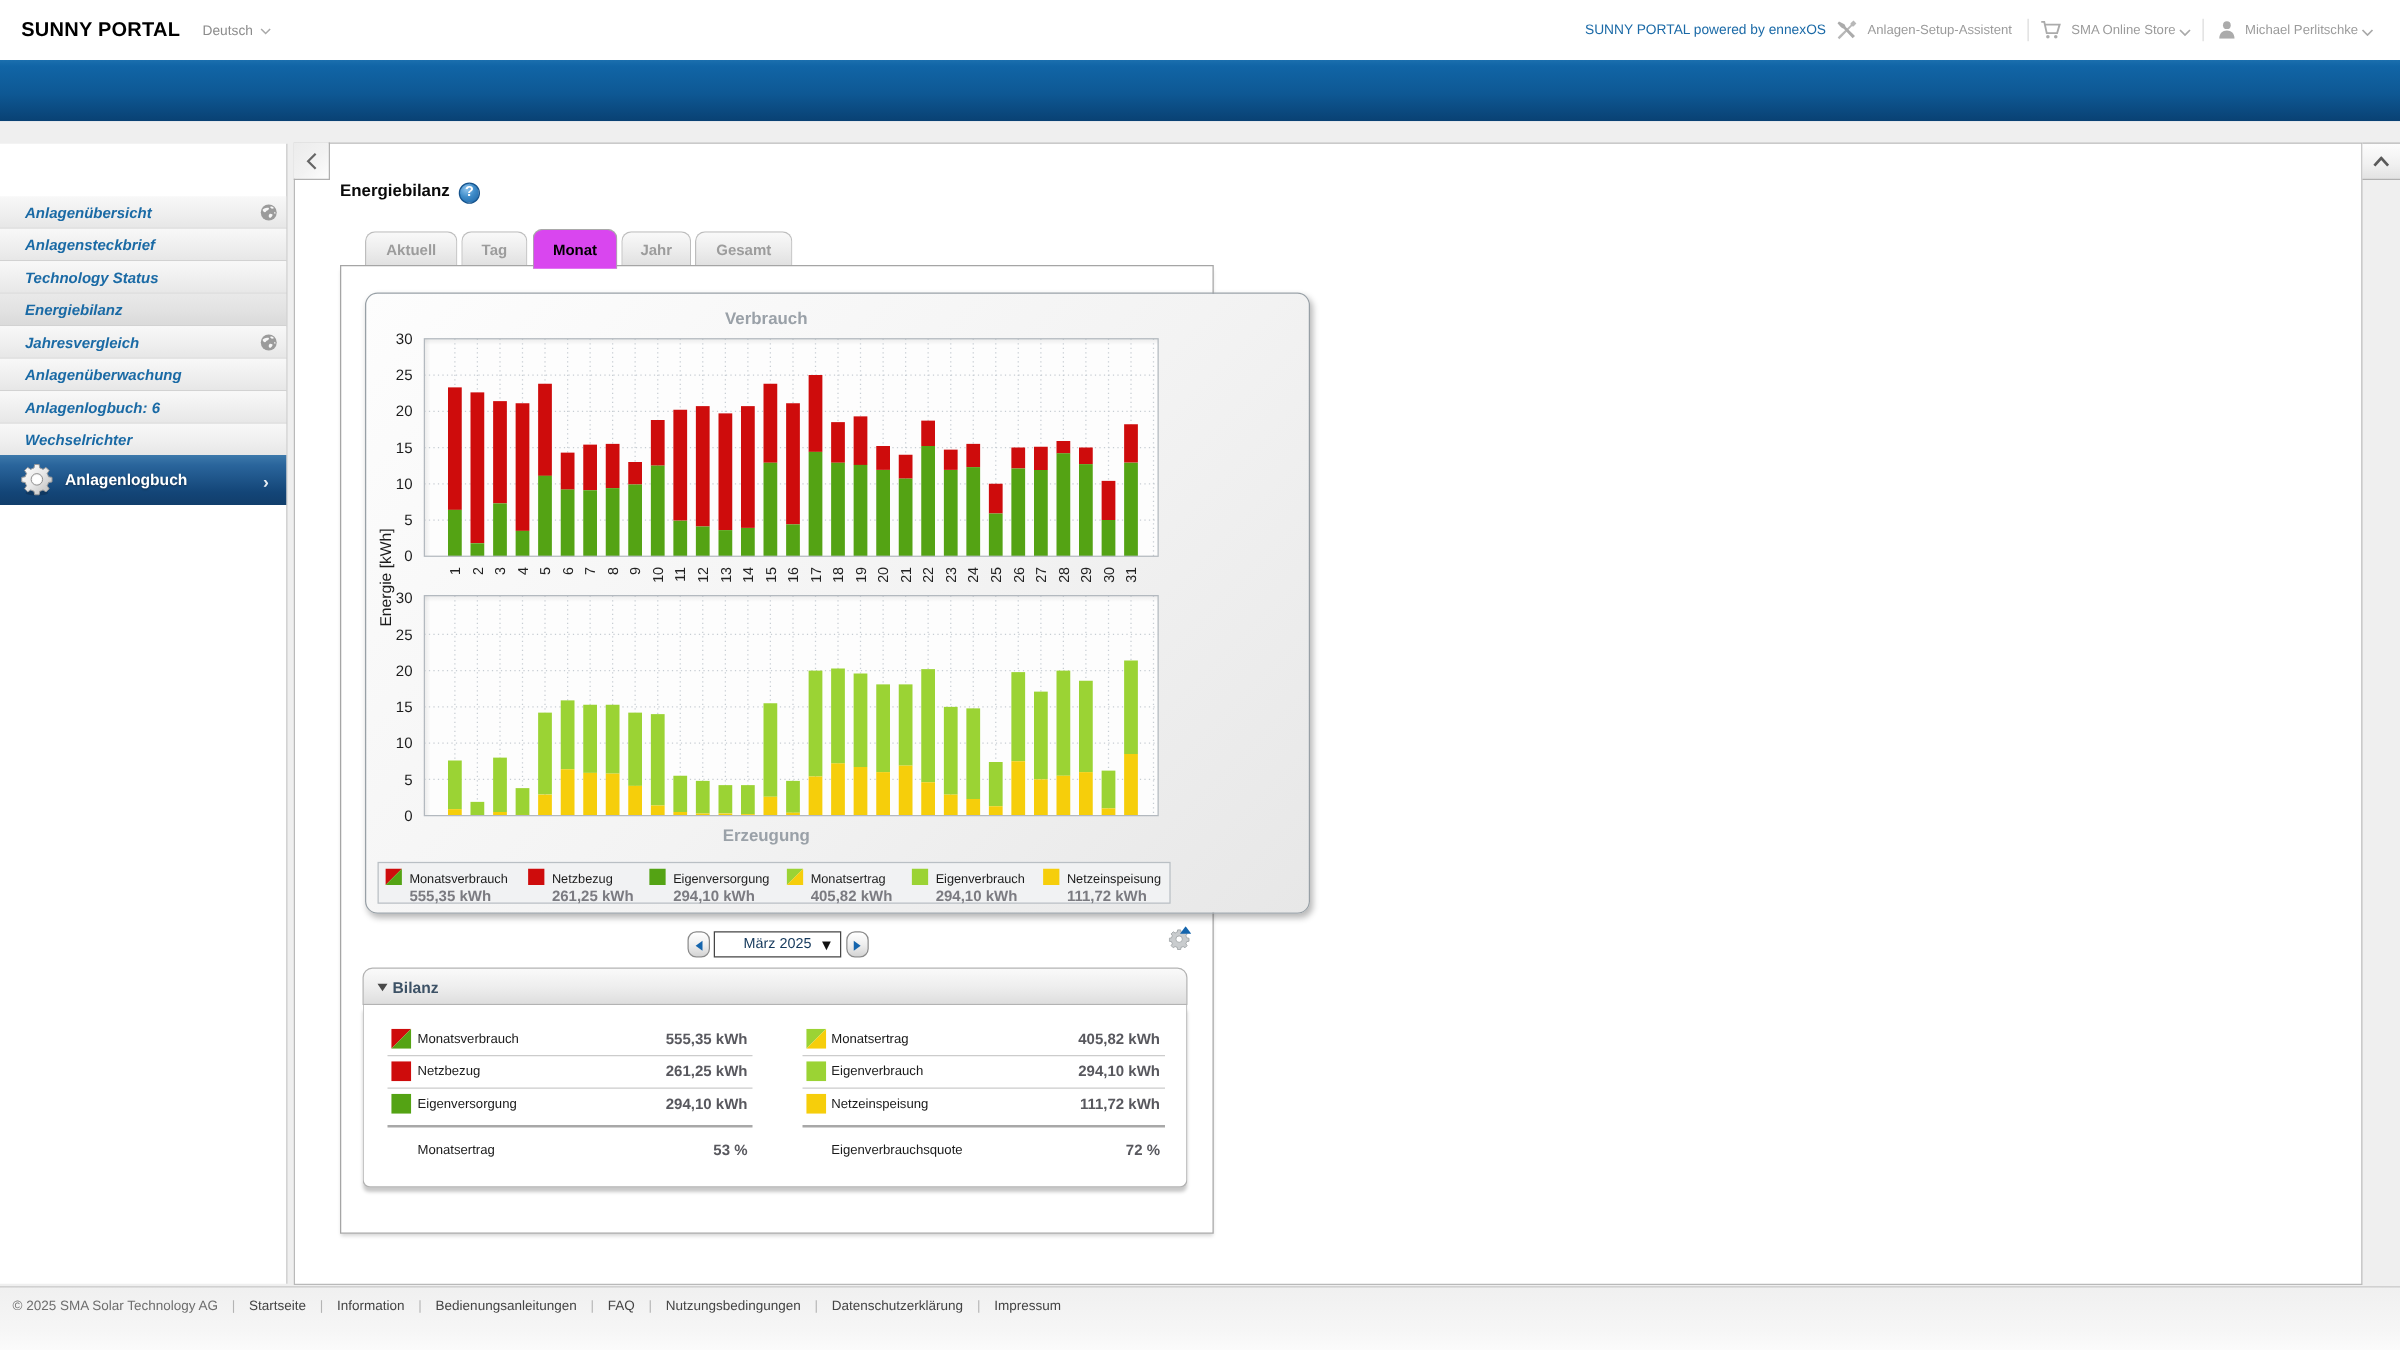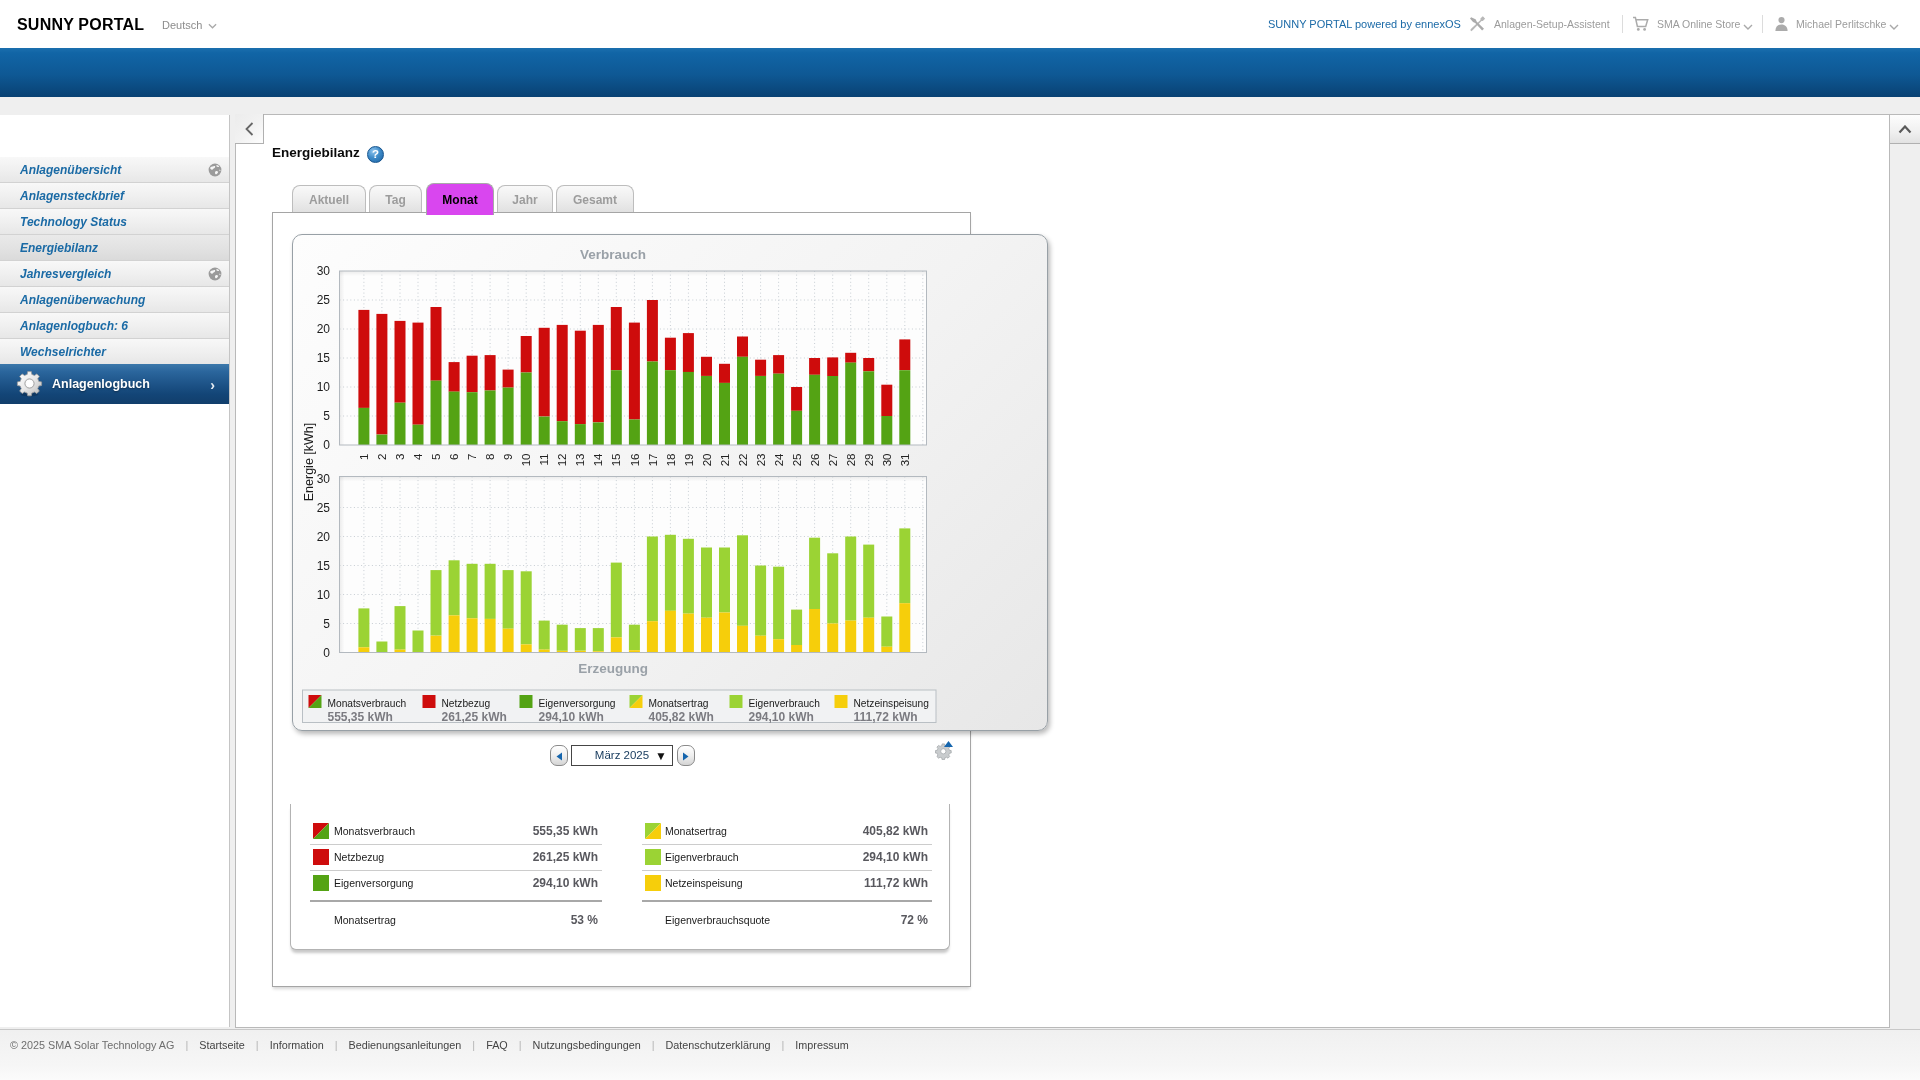--- a/index.html
+++ b/index.html
@@ -490,20 +490,24 @@
         </svg>
       </div>
     <div id="gear2"><svg width="17" height="17" viewBox="0 0 17 17">
           <path fill="#c9ccce" stroke="#9fa3a6" stroke-width=".7" d="M7.1.9 h2.4 l.3 1.8 a6 6 0 0 1 1.7.7 l1.5-1 1.7 1.7 -1 1.5 a6 6 0 0 1 .7 1.7 l1.8.3 v2.4 l-1.8.3 a6 6 0 0 1 -.7 1.7 l1 1.5 -1.7 1.7 -1.5-1 a6 6 0 0 1 -1.7.7 l-.3 1.8 h-2.4 l-.3-1.8 a6 6 0 0 1 -1.7-.7 l-1.5 1 -1.7-1.7 1-1.5 a6 6 0 0 1 -.7-1.7 l-1.8-.3 v-2.4 l1.8-.3 a6 6 0 0 1 .7-1.7 l-1-1.5 1.7-1.7 1.5 1 a6 6 0 0 1 1.7-.7 Z"></path>
           <circle cx="8.3" cy="8.3" r="2.6" fill="#fff" stroke="#9fa3a6" stroke-width=".7"></circle>
           <path d="M9.5 2.5 L16.6 2.5 L16.6 0.2 Z" fill="none"></path>
         </svg><svg width="9" height="7" viewBox="0 0 9 7" style="position:absolute; left:9px; top:-2px;">
           <path d="M4.5 0 L9 6 L0 6 Z" fill="#1565ad"></path>
         </svg></div>
     <div id="bilanz">
+      <div id="bhead">
+          <div class="tri"></div>
+          <div class="bt">Bilanz</div>
+        </div>
       <div id="bbody"></div>
       <div class="brow" style="left:20px; top:44px; width:288px;">
           <span class="bsw"><svg width="16" height="16">
               <path d="M0,0 h16 l-16,16 z" fill="#CE0C0C"></path>
               <path d="M16,0 v16 h-16 z" fill="#54A314"></path>
             </svg></span>
           <span class="blb" style="left:24px;">Monatsverbrauch</span>
           <span class="bvl">555,35 kWh</span>
         </div>
         <div class="bsep" style="left:20px; top:70px; width:292px;"></div>

